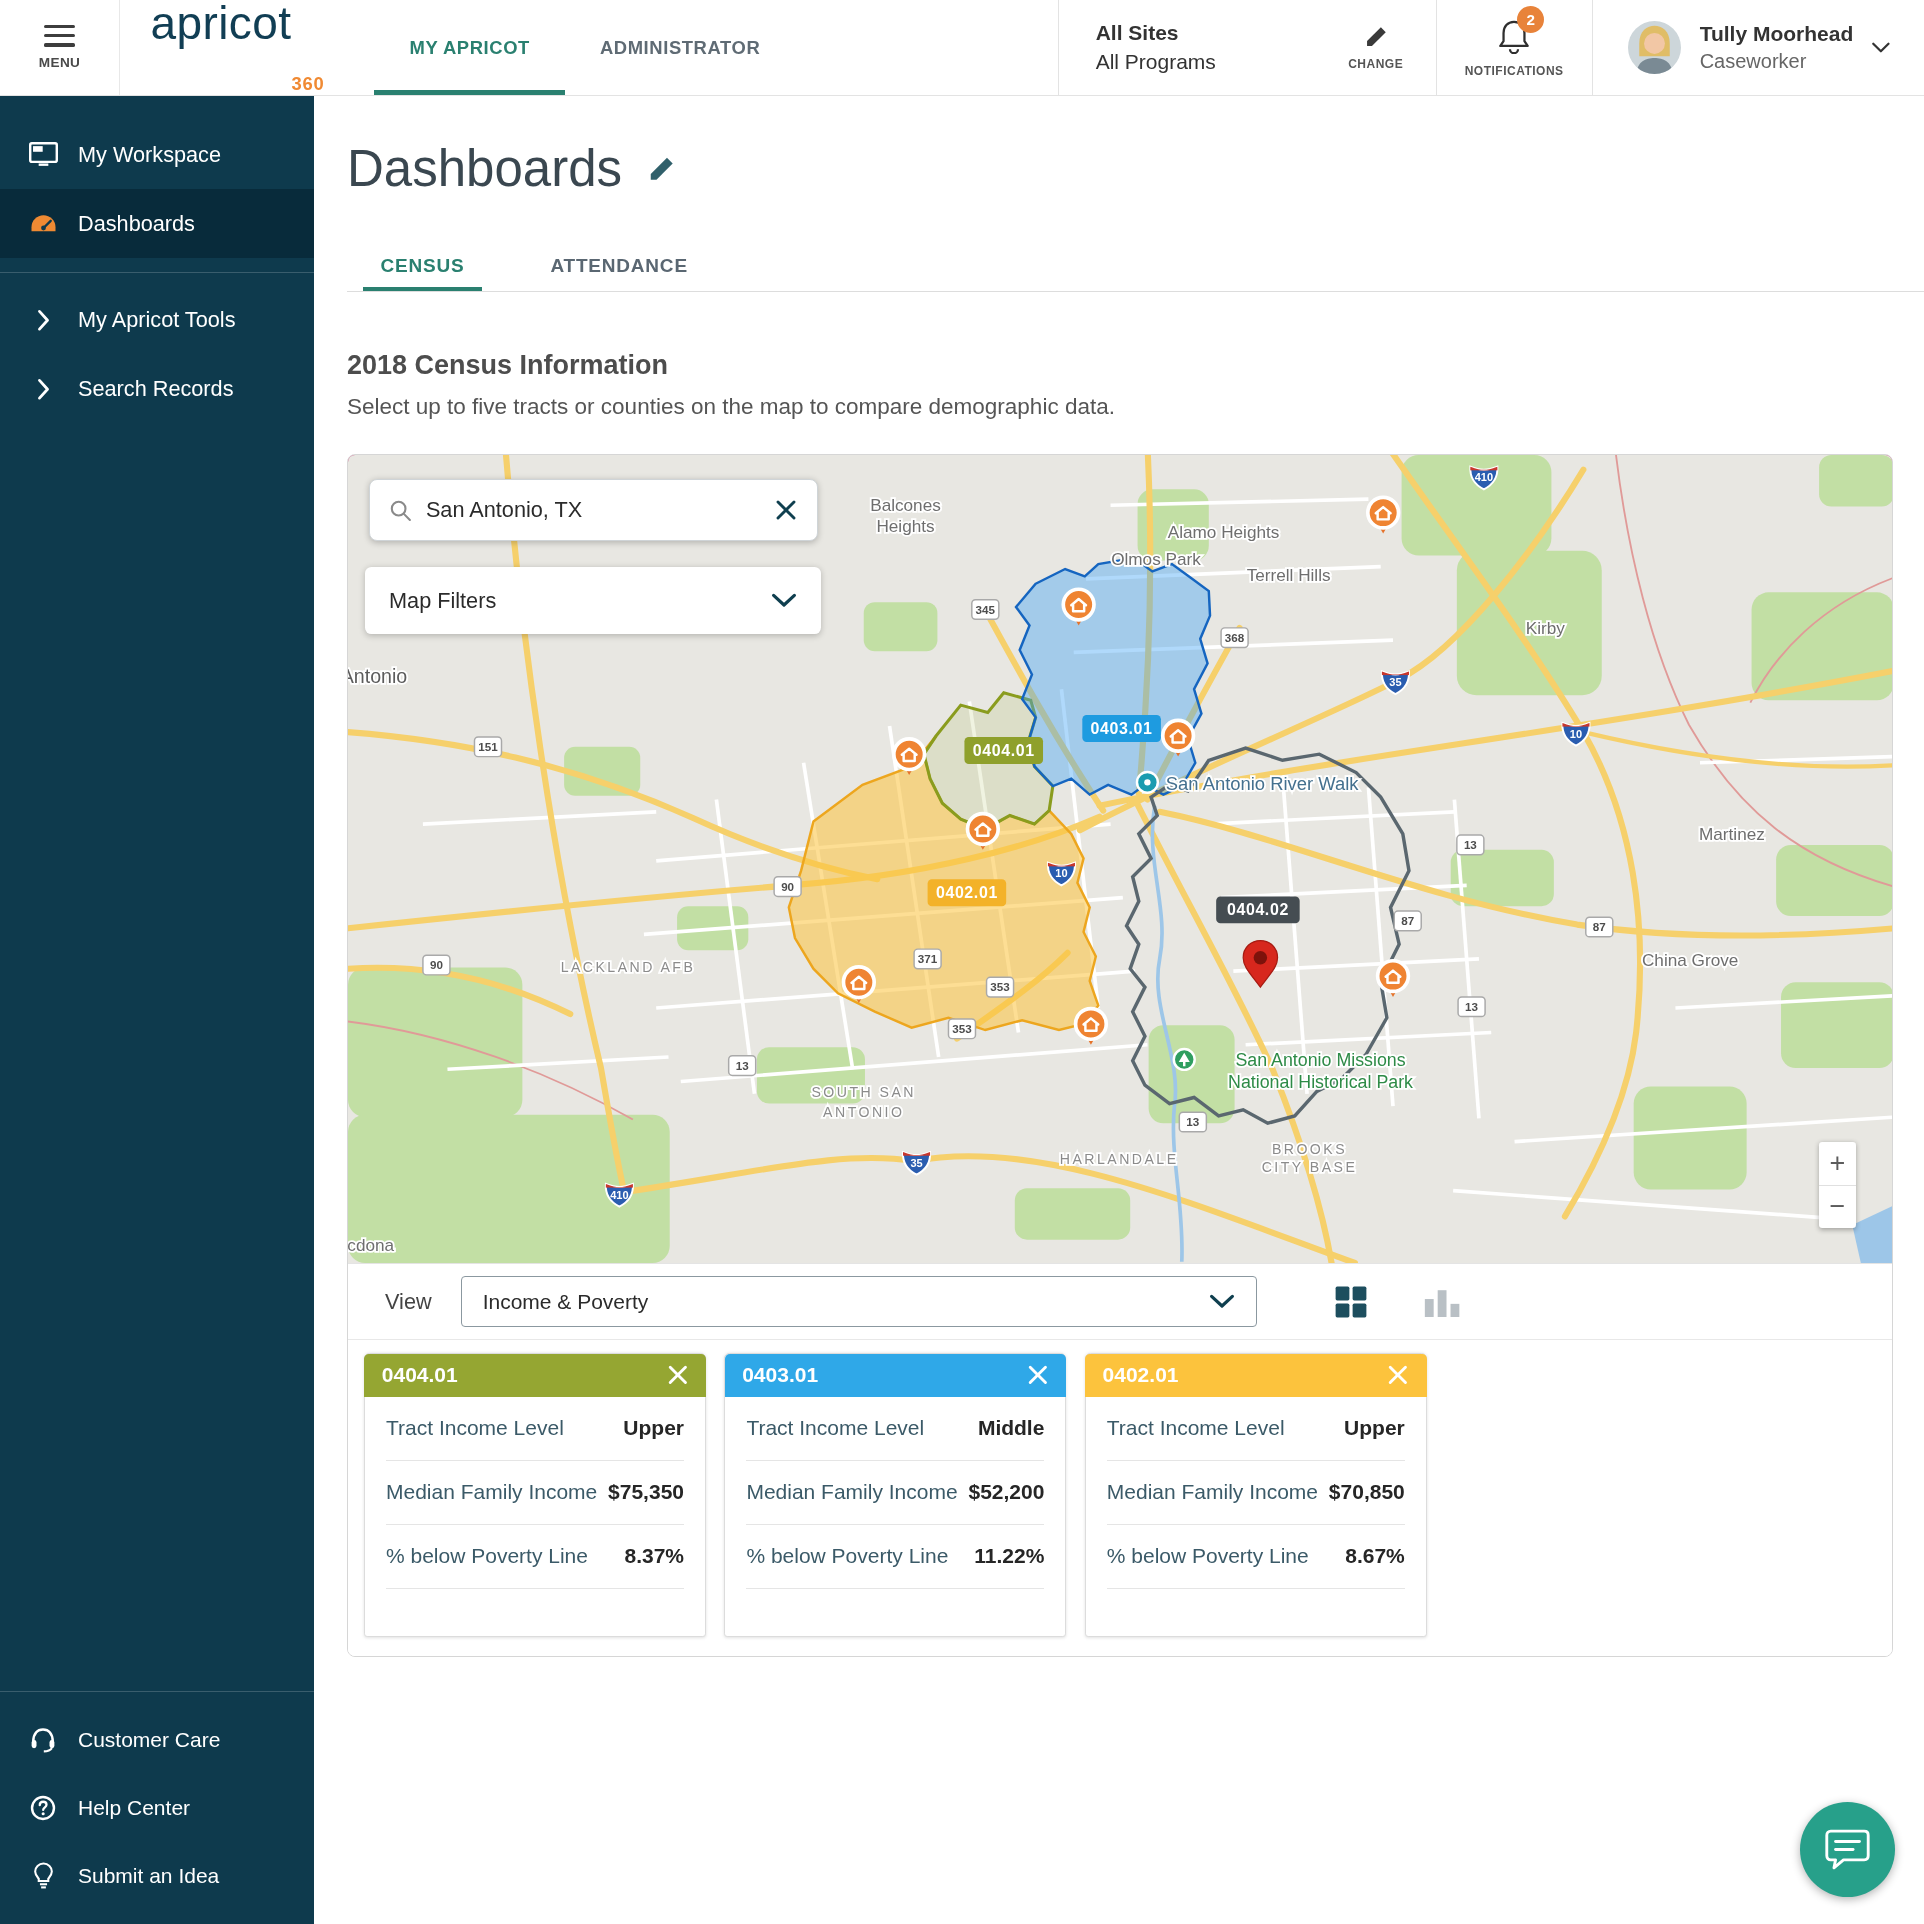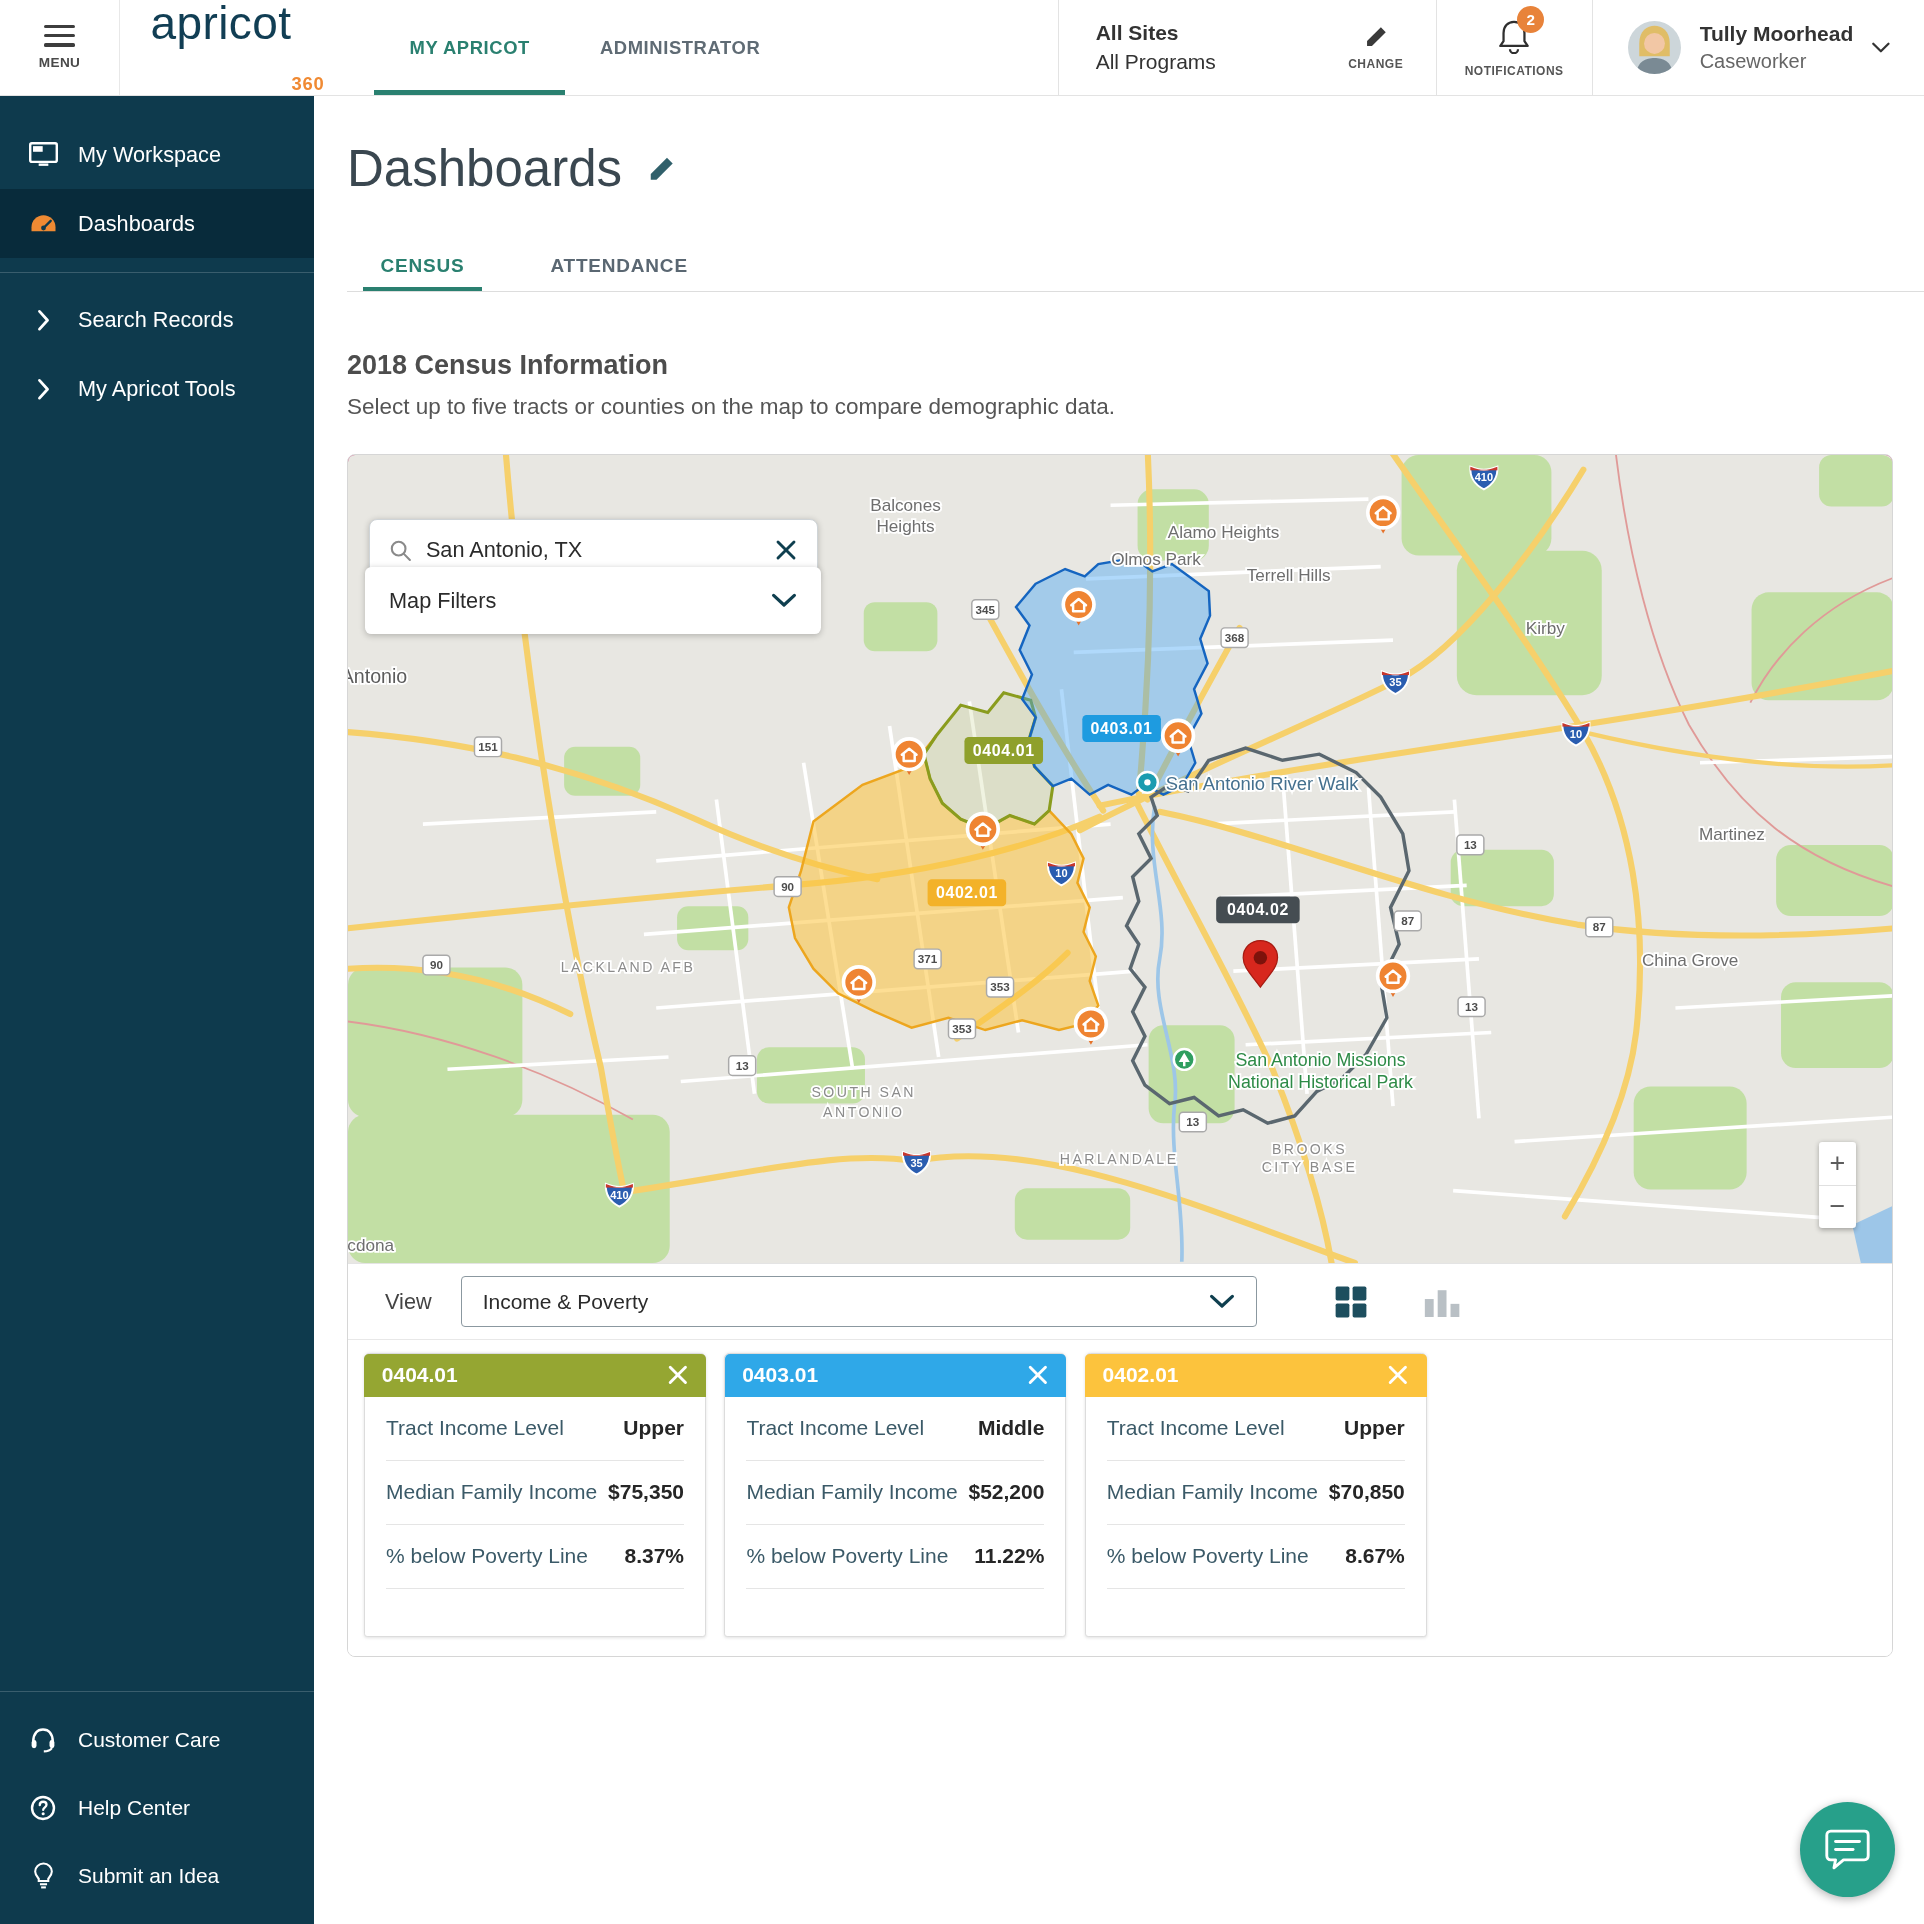--- a/index.html
+++ b/index.html
@@ -60,21 +60,21 @@
   .tab.active { color:#2a8070; border-bottom:4.8px solid #2a8070; padding-bottom:9.6px; }
   .section-heading { margin-top:58px; font-size:27px; font-weight:bold; color:#4d4d4d; }
   .section-sub { margin-top:13px; font-size:22.5px; color:#555; }
 
   
   .panel { margin-top:34px; width:1546px; border:0.8px solid #d6d6d6; border-radius:8px; overflow:hidden; background:#fff; }
   .map-wrap { position:relative; height:808px; background:#be185d; overflow:hidden; }
   .map-wrap svg.mapsvg { position:absolute; inset:0; display:block; }
 
   .map-search { position:absolute; left:21px; top:24px; width:449px; height:62px; background:#fff; border:1.2px solid #cfd4d7;
-    border-radius:8px; box-shadow:0 1.6px 6.4px rgba(0,0,0,.22); display:flex; align-items:center; padding:16px 19px; gap:14.4px;margin-top:40px; }
+    border-radius:8px; box-shadow:0 1.6px 6.4px rgba(0,0,0,.22); display:flex; align-items:center; padding:16px 19px; gap:14.4px; }
   .ms-text { font-size:21.7px; color:#2b2b2b; flex:1; }
   .map-filters { position:absolute; left:17px; top:112px; width:456px; height:67px; background:#fff; border-radius:6.4px;
     box-shadow:0 1.6px 6.4px rgba(0,0,0,.22); display:flex; align-items:center; padding:0 24px; font-size:21.7px; color:#2b2b2b; cursor:pointer; }
   .map-filters .chev { margin-left:auto; }
   .map-zoom { position:absolute; right:36px; bottom:35px; width:37px; background:#fff; border-radius:3.2px;
     box-shadow:0 1.6px 4.8px rgba(0,0,0,.3); display:flex; flex-direction:column; overflow:hidden; }
   .zoom-btn { height:43px; display:flex; align-items:center; justify-content:center; font-size:27px; color:#5c5c5c; cursor:pointer; }
   .map-zoom .zdiv { height:0.8px; background:#e0e0e0; }
 
   
@@ -198,29 +198,29 @@
       </span>
       <span class="side-lbl">Dashboards</span>
     </div>
     <div class="side-div"></div>
     <div class="side-item">
       <span class="side-ico">
         <svg width="13" height="22.5" viewBox="0 0 16 28">
             <polyline points="3,3 13,14 3,25" fill="none" stroke="#fff" stroke-width="3.5" stroke-linecap="round" stroke-linejoin="round"></polyline>
           </svg>
       </span>
-      <span class="side-lbl">Search Records</span>
+      <span class="side-lbl">My Apricot Tools</span>
     </div>
     <div class="side-item">
       <span class="side-ico">
         <svg width="13" height="22.5" viewBox="0 0 16 28">
             <polyline points="3,3 13,14 3,25" fill="none" stroke="#fff" stroke-width="3.5" stroke-linecap="round" stroke-linejoin="round"></polyline>
           </svg>
       </span>
-      <span class="side-lbl">My Apricot Tools</span>
+      <span class="side-lbl">Search Records</span>
     </div>
   </div>
   <div class="side-footer">
     <div class="side-div"></div>
     <div class="side-item">
       <span class="side-ico">
         <svg width="26" height="26" viewBox="0 0 32 32">
             <path d="M4,18 C4,8 9,3 16,3 C23,3 28,8 28,18" fill="none" stroke="#fff" stroke-width="3"></path>
             <rect x="2" y="16" width="6" height="10" rx="3" fill="#fff"></rect>
             <rect x="24" y="16" width="6" height="10" rx="3" fill="#fff"></rect>

